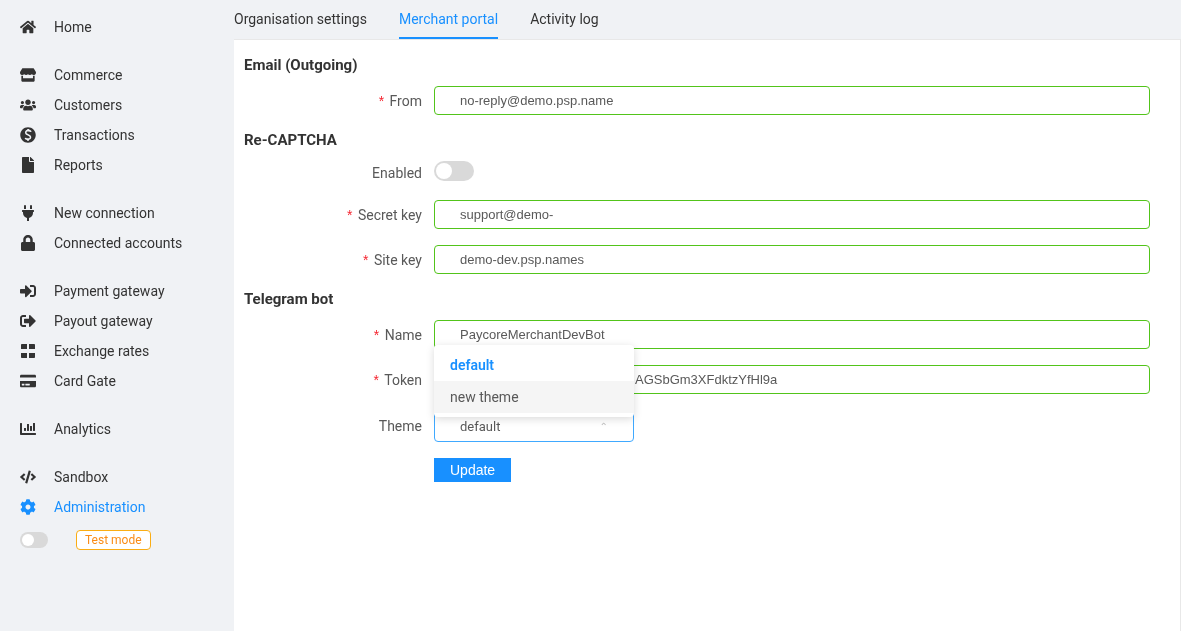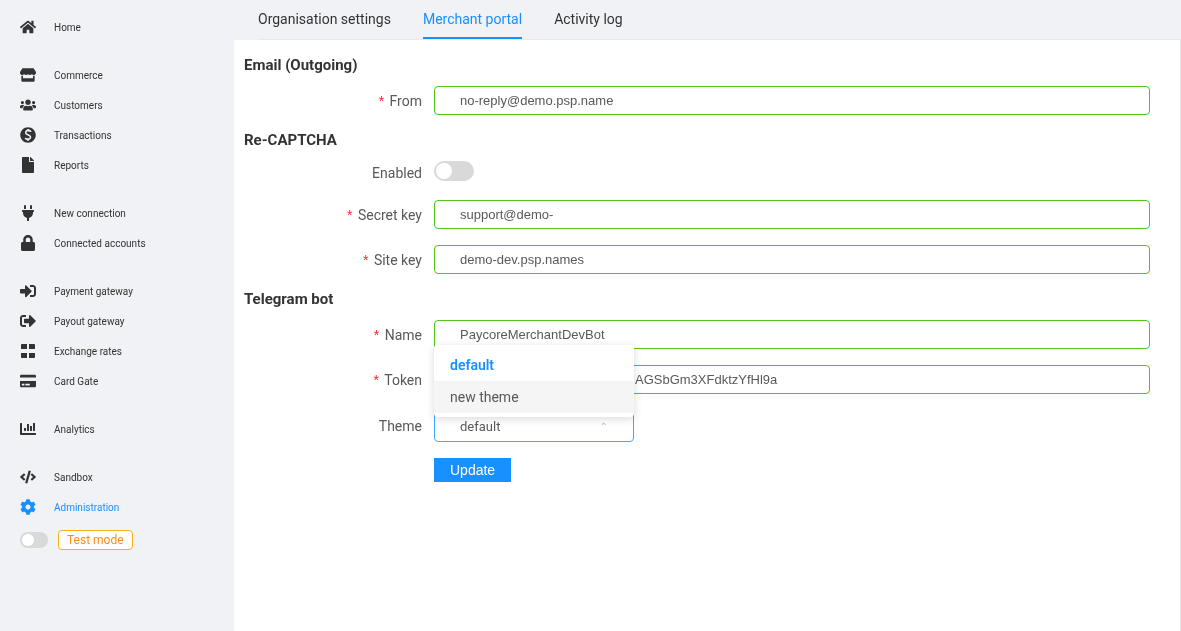--- a/index.html
+++ b/index.html
@@ -21,37 +21,37 @@
   background: #f0f2f5;
   padding: 12px 0;
   overflow-y: auto;
 }
 .nav-item {
   display: flex;
   align-items: center;
   padding: 7px 20px;
   color: #333;
   cursor: pointer;
-  font-size: 10px;
+  font-size: 14px;
 }
 .nav-item .icon {
   width: 20px;
   margin-right: 14px;
   text-align: center;
   color: #333;
 }
 .nav-item .icon svg { width: 16px; height: 16px; display: block; }
 .nav-item.active { color: #1890ff; }
 .nav-item.active .icon { color: #1890ff; }
 .nav-spacer { height: 18px; }
 .testmode-row {
   display: flex;
   align-items: center;
   padding: 8px 20px;
-  gap: 10px;
+  gap: 28px;
 }
 .mini-toggle {
   width: 28px; height: 16px; background: #d9d9d9; border-radius: 16px;
   position: relative; cursor: pointer;
 }
 .mini-toggle::after {
   content: ""; position: absolute; width: 12px; height: 12px; background: #fff;
   border-radius: 50%; top: 2px; left: 2px;
 }
 .badge {
@@ -66,21 +66,20 @@
 
 .main { flex: 1; display: flex; flex-direction: column; }
 .tabs {
   display: flex;
   gap: 32px;
   padding: 0 12px 0 0;
   background: #f0f2f5;
   border-bottom: 1px solid #e8e8e8;
   height: 40px;
   align-items: flex-end;
-  margin-left: 24px;
 }
 .tab {
   padding-bottom: 10px;
   cursor: pointer;
   color: #333;
   font-size: 14px;
   border-bottom: 2px solid transparent;
 }
 .tab.active { color: #1890ff; border-bottom-color: #1890ff; }
 

